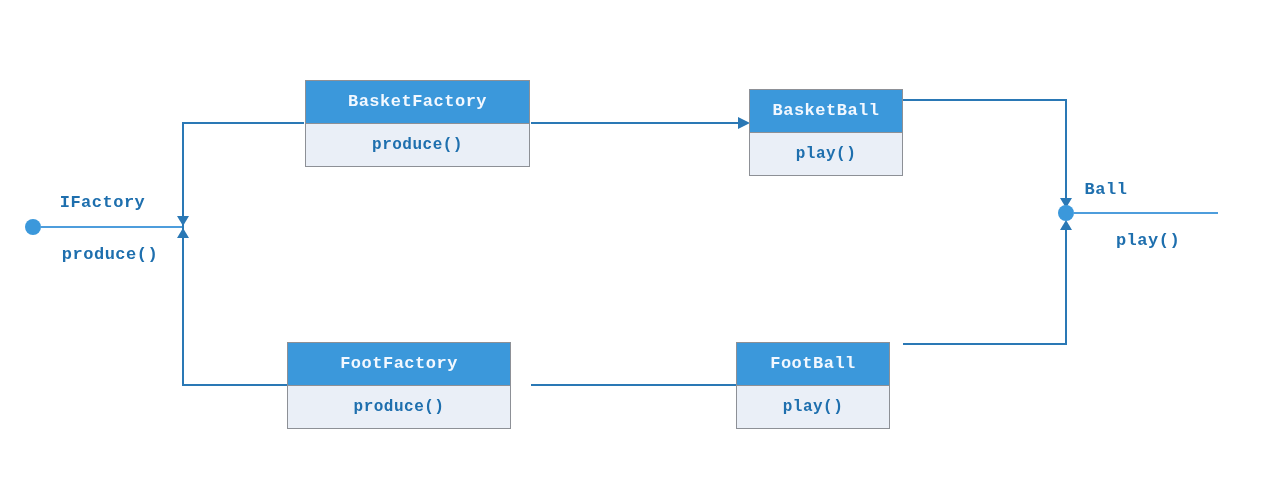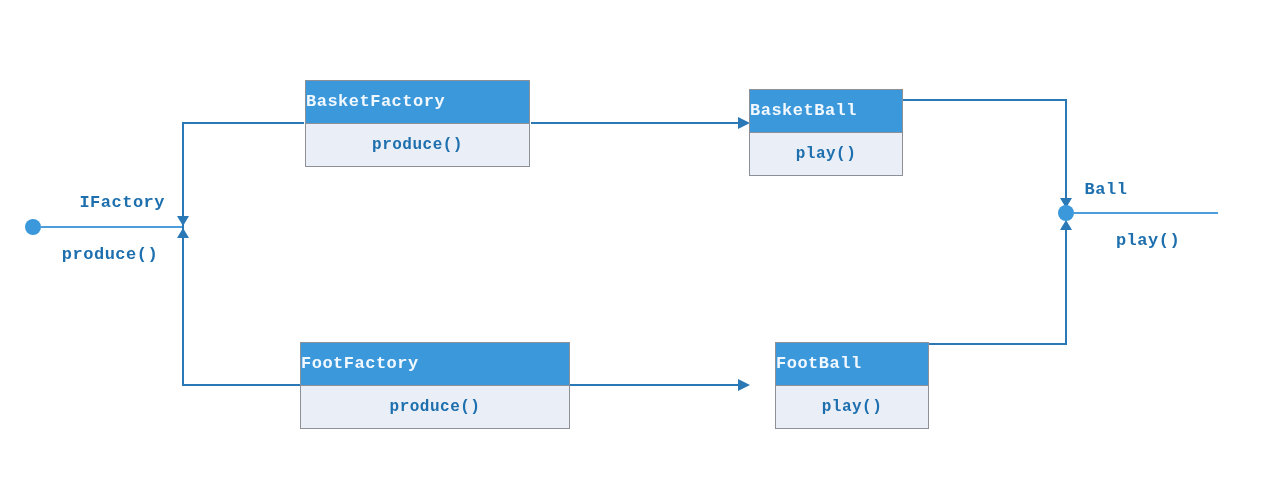--- a/index.html
+++ b/index.html
@@ -15,20 +15,21 @@
   .uml-box {
     position: absolute;
     border: 1px solid #8d9096;
     box-sizing: border-box;
     background: #eaeff7;
     cursor: default;
   }
   .uml-header {
     height: 42px;
     line-height: 42px;
+    text-align: center;
     background: #3b98db;
     color: #f2f8ff;
     font-size: 17px;
     font-weight: bold;
     border-bottom: 1px solid #8d9096;
     letter-spacing: 0.5px;
   }
   .uml-body {
     height: 42px;
     line-height: 42px;
@@ -71,39 +72,39 @@
     <path d="M903,100 L1066,100 L1066,199" fill="none" stroke-width="2" stroke="#2a78b5"></path>
     <polygon points="1060,198 1072,198 1066,208" fill="#2a78b5"></polygon>
 
     <path d="M903,344 L1066,344 L1066,229" fill="none" stroke-width="2" stroke="#2a78b5"></path>
     <polygon points="1060,230 1072,230 1066,220" fill="#2a78b5"></polygon>
 
     <circle cx="1066" cy="213" r="8" fill="#3b98db"></circle>
     <line x1="1074" y1="213" x2="1218" y2="213" stroke-width="2" stroke="#4d9ddc"></line>
   </svg>
 
-  <div class="iface-label" style="left:40px; top:193px; width:125px;text-align:right;">IFactory</div>
+  <div class="iface-label" style="left:40px; top:193px; width:125px;">IFactory</div>
   <div class="iface-label" style="left:45px; top:245px; width:130px;">produce()</div>
 
   <div class="iface-label" style="left:1056px; top:180px; width:100px;">Ball</div>
   <div class="iface-label" style="left:1098px; top:231px; width:100px;">play()</div>
 
   <div class="uml-box" style="left:305px; top:80px; width:225px;">
     <div class="uml-header">BasketFactory</div>
     <div class="uml-body">produce()</div>
   </div>
 
-  <div class="uml-box" style="left:300px; top:342px; width:270px;">
+  <div class="uml-box" style="left:287px; top:342px; width:224px;">
     <div class="uml-header">FootFactory</div>
     <div class="uml-body">produce()</div>
   </div>
 
   <div class="uml-box" style="left:749px; top:89px; width:154px;">
     <div class="uml-header">BasketBall</div>
     <div class="uml-body">play()</div>
   </div>
 
-  <div class="uml-box" style="left:775px; top:342px; width:154px;">
+  <div class="uml-box" style="left:736px; top:342px; width:154px;">
     <div class="uml-header">FootBall</div>
     <div class="uml-body">play()</div>
   </div>
 
 </div>
 
 </body></html>

